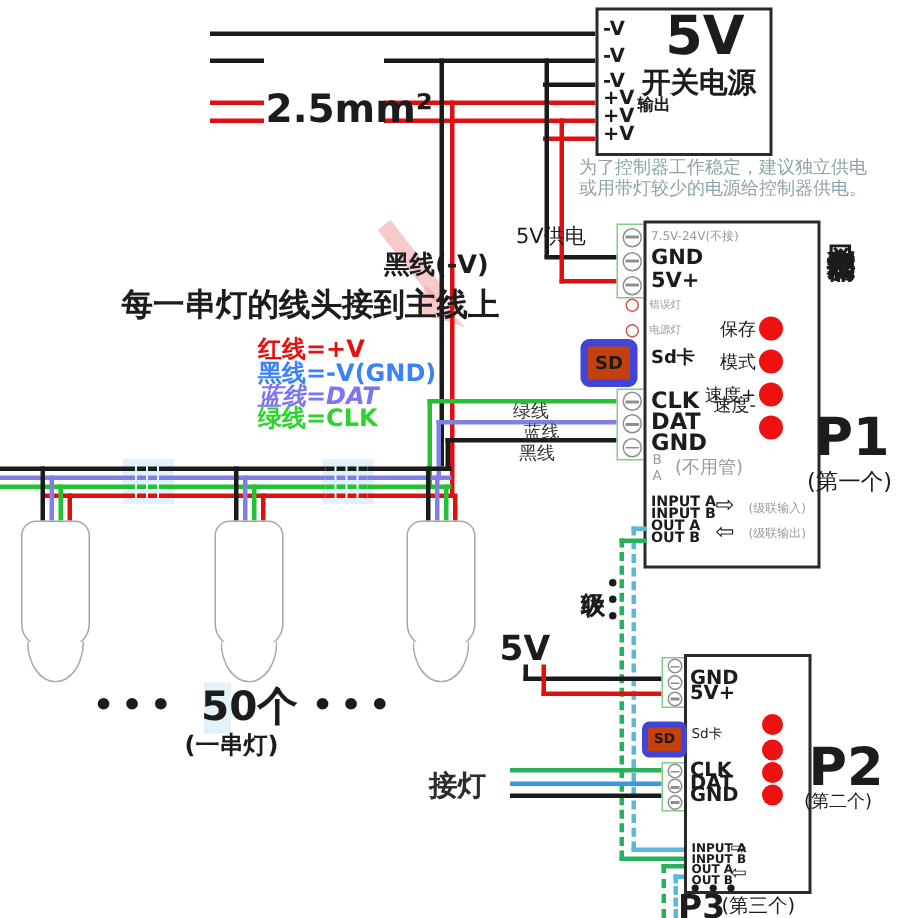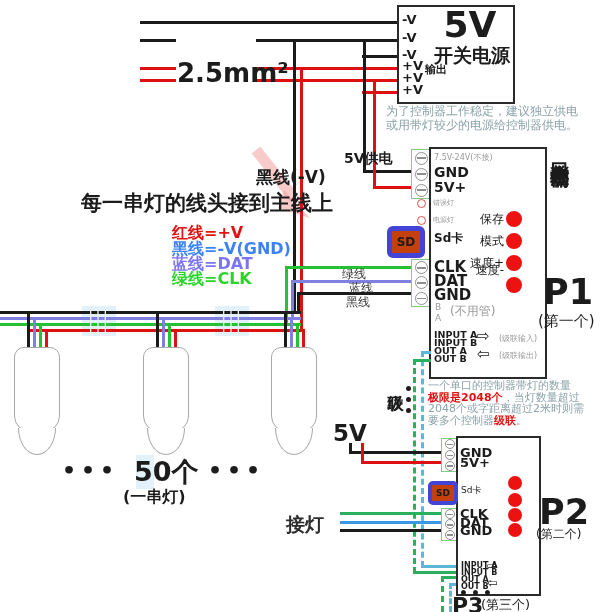--- a/index.html
+++ b/index.html
@@ -112,39 +112,39 @@
 
   <div class="bulb" style="left:14px;top:347px;width:44px;height:83px;"></div>
   <div class="dome" style="left:18px;top:428px;width:36px;height:26px;"></div>
   <div class="bulb" style="left:143px;top:347px;width:44px;height:83px;"></div>
   <div class="dome" style="left:147px;top:428px;width:36px;height:26px;"></div>
   <div class="bulb" style="left:271px;top:347px;width:44px;height:83px;"></div>
   <div class="dome" style="left:275px;top:428px;width:36px;height:26px;"></div>
 
   <div class="box" style="left:397px;top:5px;width:114px;height:95px;"></div>
   <div class="t" style="left:432px;top:4px;width:76px;text-align:center;font-size:36px;font-weight:bold;">5V</div>
-  <div class="t" style="left:428px;top:45px;width:82px;text-align:right;font-size:19px;font-weight:bold;">开关电源</div>
+  <div class="t" style="left:428px;top:45px;width:82px;text-align:left;font-size:19px;font-weight:bold;">开关电源</div>
   <div class="t" style="left:402px;top:13px;font-size:13px;font-weight:bold;">-V</div>
   <div class="t" style="left:402px;top:31px;font-size:13px;font-weight:bold;">-V</div>
   <div class="t" style="left:402px;top:48px;font-size:13px;font-weight:bold;">-V</div>
   <div class="t" style="left:402px;top:59px;font-size:13px;font-weight:bold;">+V</div>
   <div class="t" style="left:425px;top:64px;font-size:11px;font-weight:bold;">输出</div>
   <div class="t" style="left:402px;top:71px;font-size:13px;font-weight:bold;">+V</div>
   <div class="t" style="left:402px;top:83px;font-size:13px;font-weight:bold;">+V</div>
   <div class="t notetxt" style="left:386px;top:119px;font-size:12px;">或用带灯较少的电源给控制器供电。</div>
   <div class="t notetxt" style="left:386px;top:105px;font-size:12px;">为了控制器工作稳定，建议独立供电</div>
 
   <div class="t" style="left:177px;top:59px;font-size:26px;font-weight:bold;">2.5mm²</div>
   <div class="t" style="left:256px;top:168px;font-size:17px;font-weight:bold;">黑线(-V)</div>
   <div class="t" style="left:81px;top:191px;font-size:21px;font-weight:bold;">每一串灯的线头接到主线上</div>
   <div class="t" style="left: 172px; top: 224px; font-size: 16px; font-weight: bold; color: rgb(227, 18, 18);">红线=+V</div>
   <div class="t" style="left: 172px; top: 240px; font-size: 16px; font-weight: bold; color: #3b82f6;">黑线=-V(GND)</div>
-  <div class="t" style="left: 172px; top: 255px; font-size: 16px; font-weight: bold; color: rgb(125, 116, 242);">蓝线=DAT</div>
+  <div class="t" style="left: 172px; top: 255px; font-size: 16px; font-weight: bold; color: rgb(125, 116, 242); font-style: italic;">蓝线=DAT</div>
   <div class="t" style="left: 172px; top: 270px; font-size: 16px; font-weight: bold; color: rgb(43, 212, 43);">绿线=CLK</div>
-  <div class="t" style="left:344px;top:150px;font-size:14px;font-weight:bold;">5V供电</div>
+  <div class="t" style="left:344px;top:150px;font-size:14px;font-weight:normal;">5V供电</div>
   <div class="t" style="left:342px;top:268px;font-size:12px;color:#333;">绿线</div>
   <div class="t" style="left:349px;top:282px;font-size:12px;color:#333;">蓝线</div>
   <div class="t" style="left:346px;top:296px;font-size:12px;color:#333;">黑线</div>
 
   <div class="tblock" style="left:411px;top:149px;width:18px;height:48px;">
     <span class="tcirc"></span>
     <span class="tcirc"></span>
     <span class="tcirc"></span>
   </div>
   <div class="led" style="left:417px;top:199px;"></div>
@@ -197,26 +197,20 @@
   <div class="h cblu" style="left:421px;top:565px;width:37px;"></div>
   <div class="h cgrn" style="left:413px;top:359px;width:18px;"></div>
   <div class="vd d-cgrn" style="left:413px;top:359px;height:214px;"></div>
   <div class="h cgrn" style="left:413px;top:571px;width:45px;"></div>
 
   <div class="t vert" style="left:386px;top:382px;height:42px;font-size:16px;font-weight:bold;">级联</div>
   <div class="dot" style="left:406px;top:386px;"></div>
   <div class="dot" style="left:406px;top:397px;"></div>
   <div class="dot" style="left:406px;top:408px;"></div>
 
-  <div class="t notetxt" style="left:428px;top:380px;width:172px;font-size:11px;line-height:11.5px;white-space:normal;">
-    <span>一个单口的控制器带灯的数量</span><br>
-    <span style="color:#e31212;font-weight:bold;">极限是2048个</span><span>，当灯数量超过</span><br>
-    <span>2048个或字距离超过2米时则需</span><br>
-    <span>要多个控制器</span><span style="color:#e31212;font-weight:bold;">级联</span><span>。</span>
-  </div>
 
   <div class="t" style="left:62px;top:458px;font-size:22px;font-weight:bold;letter-spacing:5px;">•••</div>
   <div class="t" style="left:134px;top:456px;font-size:27px;font-weight:bold;">50个</div>
   <div class="t" style="left:208px;top:458px;font-size:22px;font-weight:bold;letter-spacing:5px;">•••</div>
   <div class="t" style="left:123px;top:488px;font-size:16px;font-weight:bold;">(一串灯)</div>
 
   <div class="t" style="left:333px;top:420px;font-size:23px;font-weight:bold;">5V</div>
   <div class="v blk" style="left:349px;top:443px;height:11px;"></div>
   <div class="h blk" style="left:349px;top:451px;width:93px;"></div>
   <div class="v red" style="left:361px;top:443px;height:21px;"></div>

